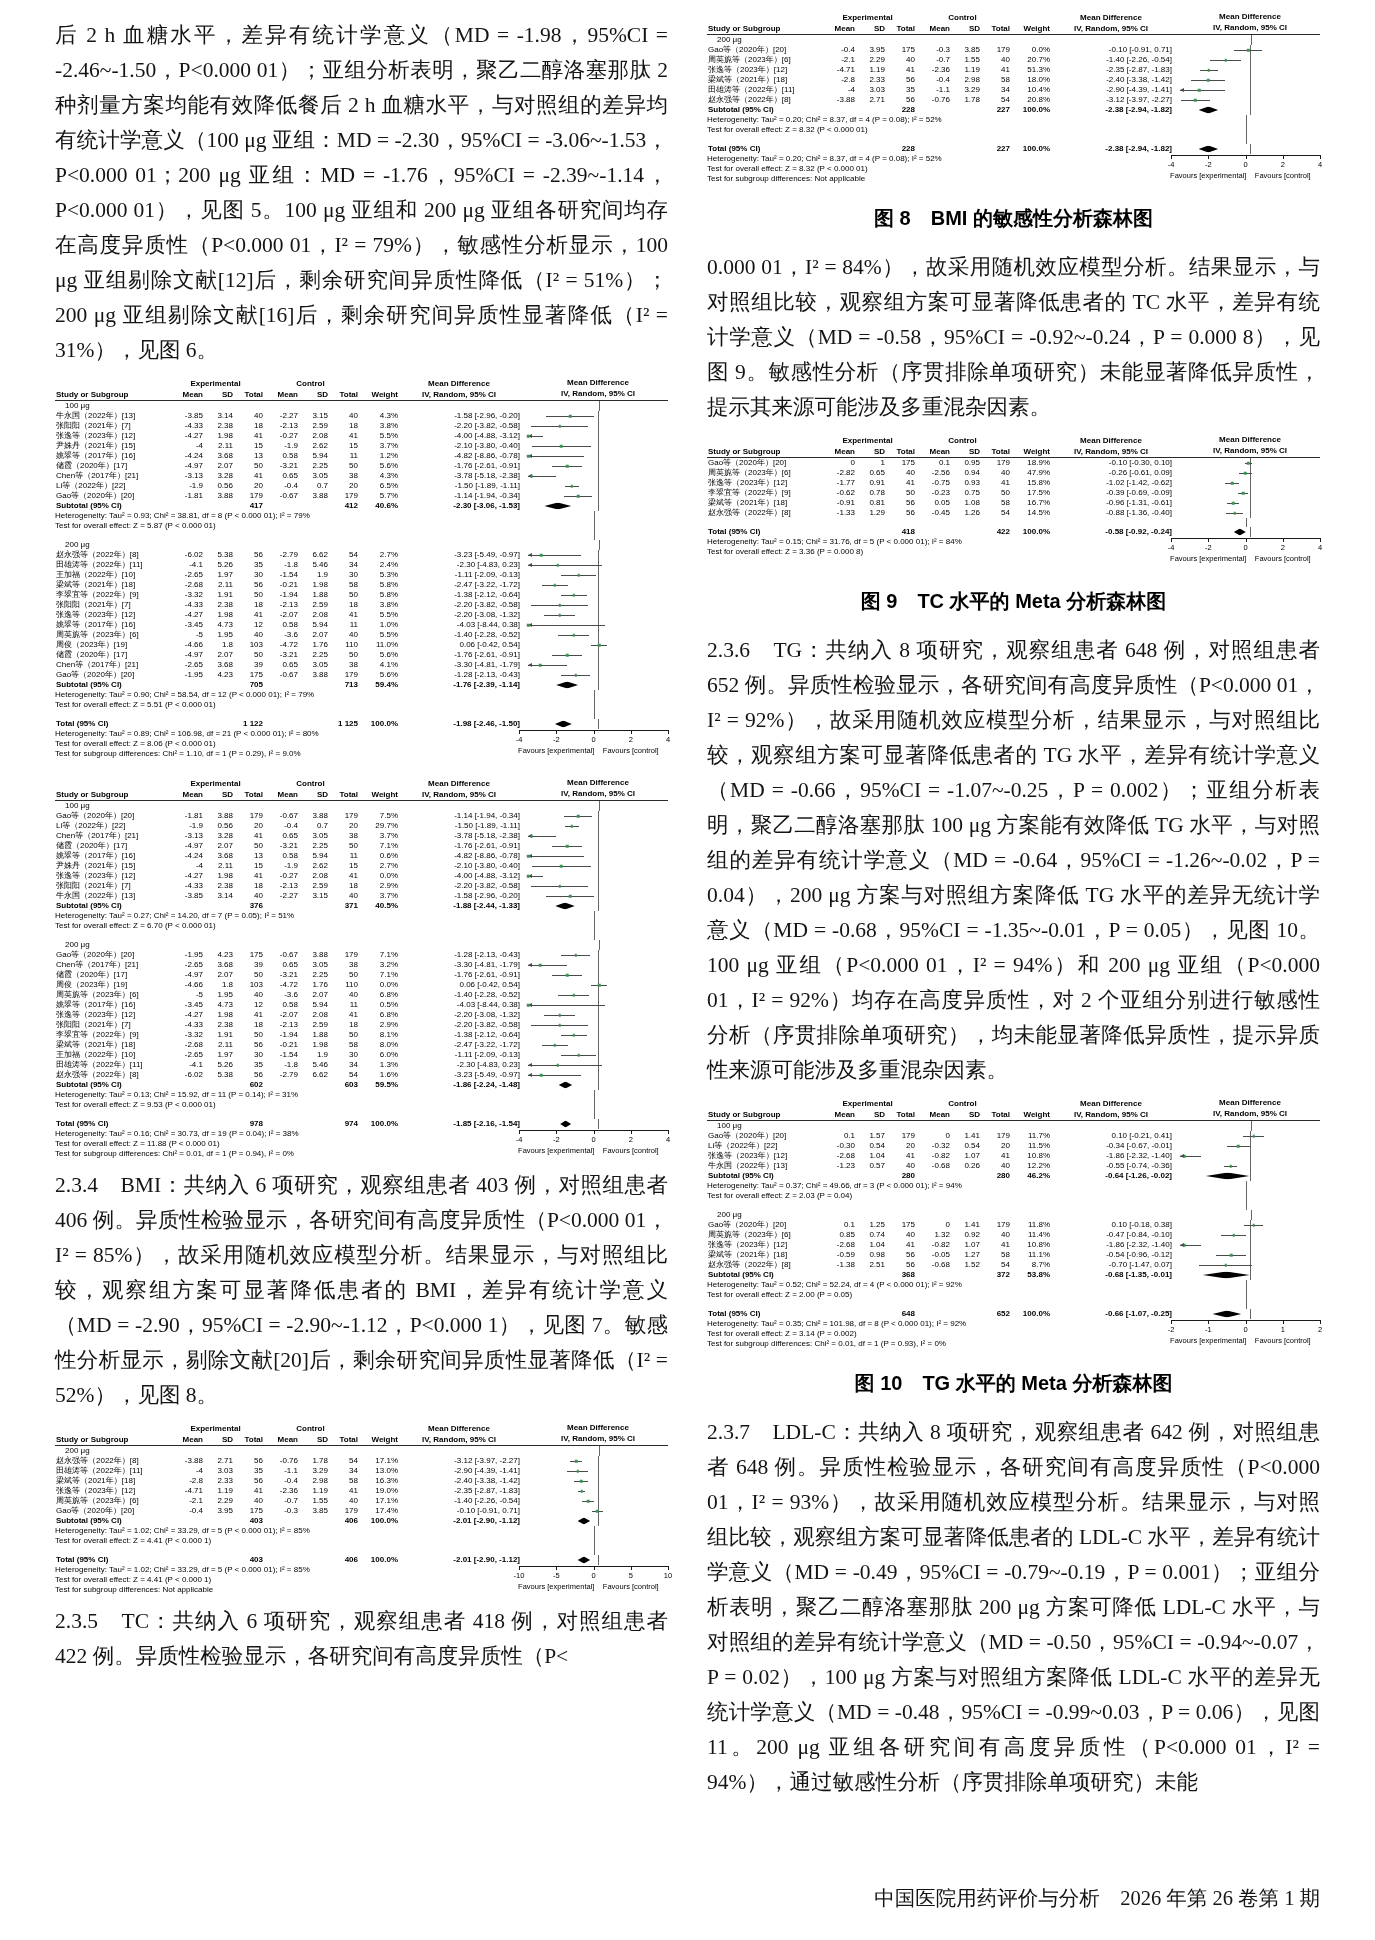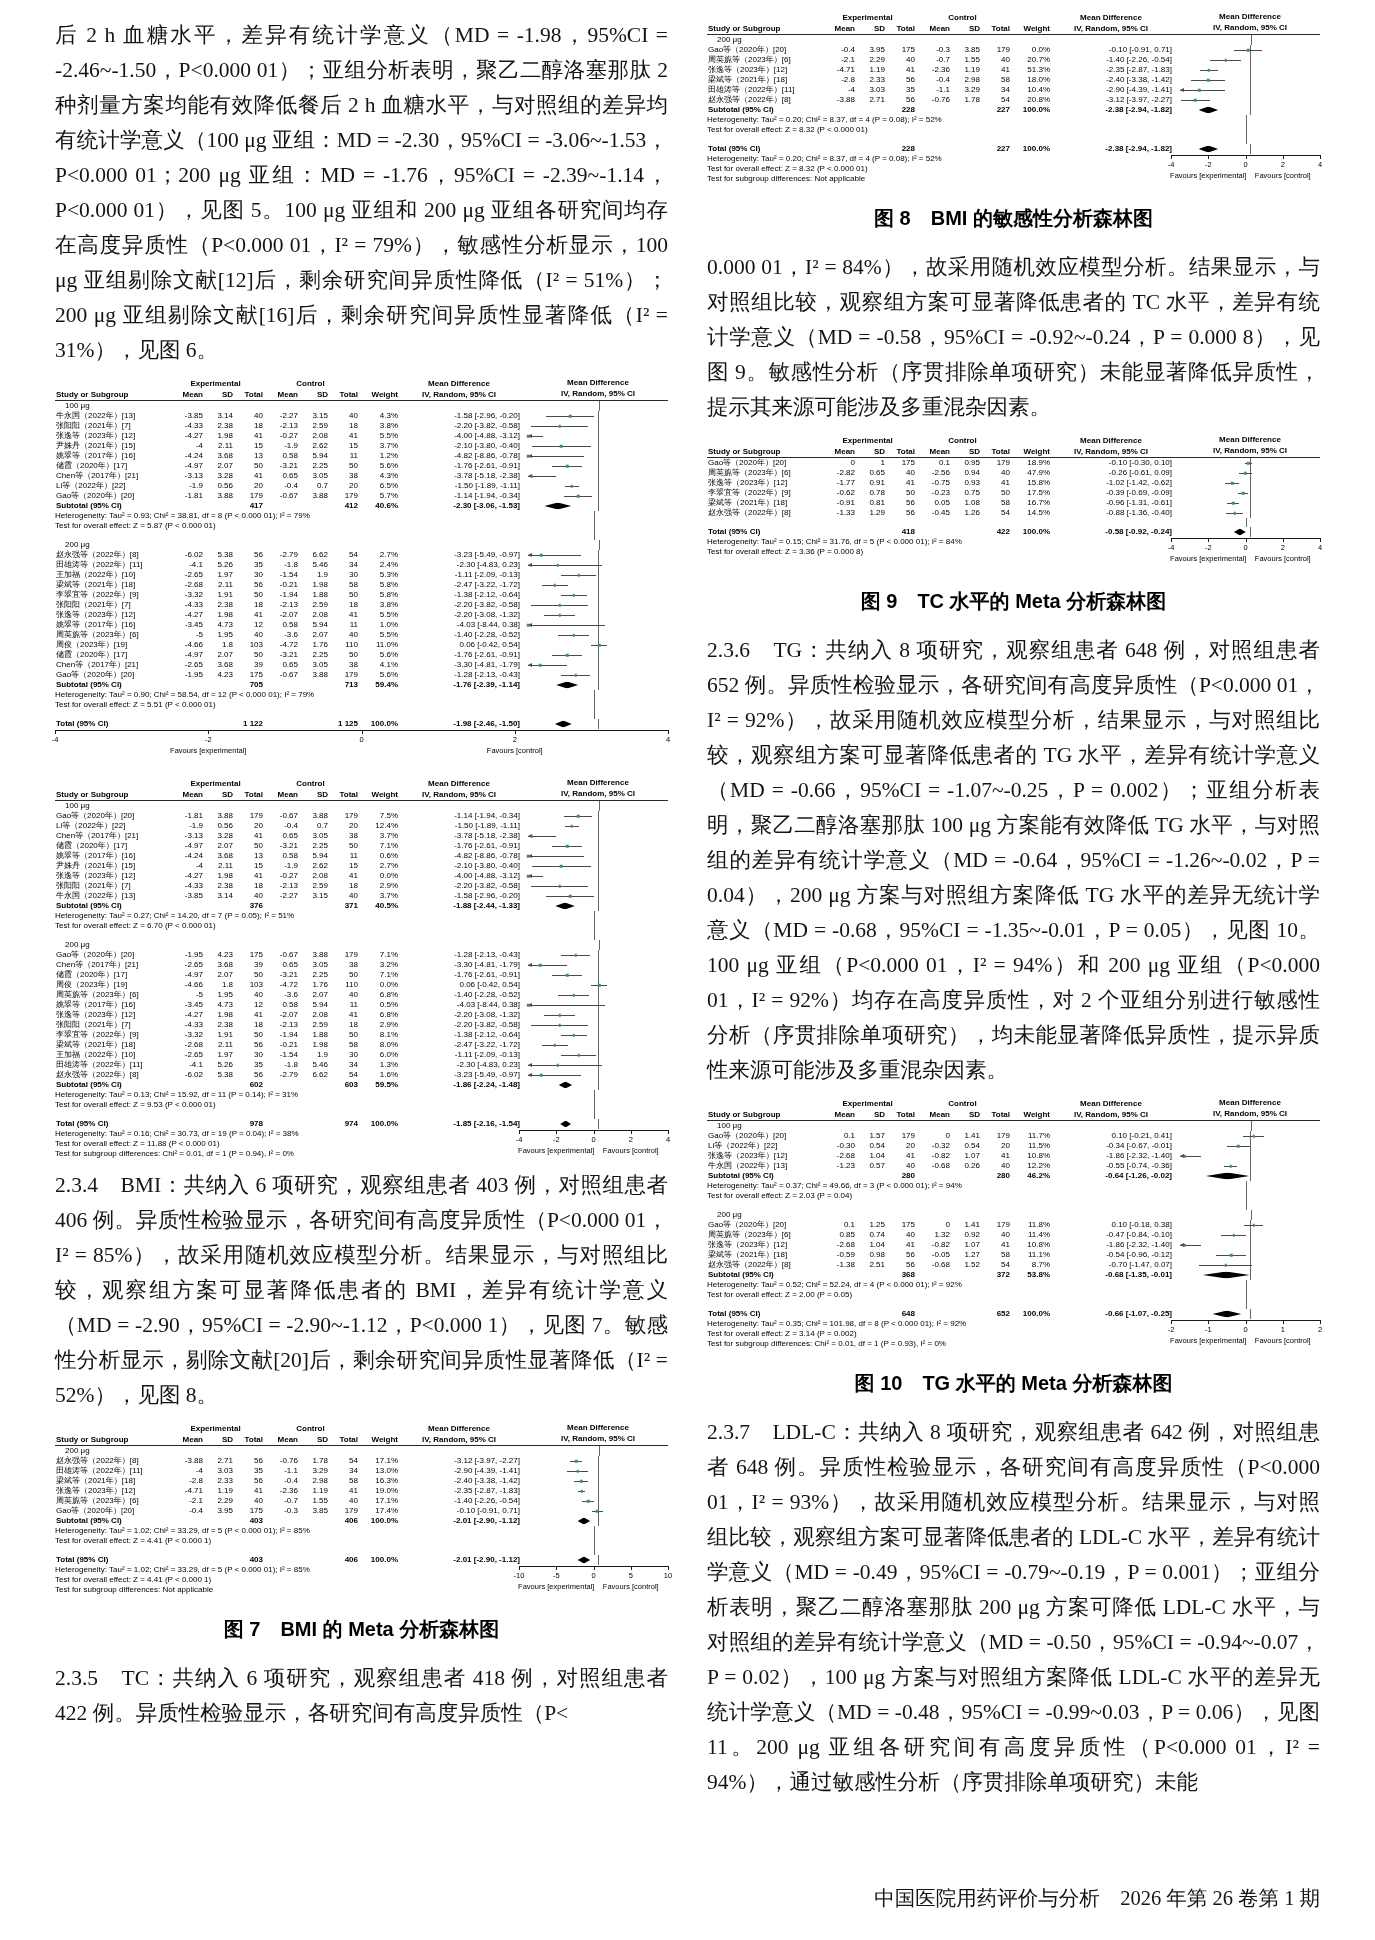--- a/index.html
+++ b/index.html
@@ -529,20 +529,25 @@
             <div class="cell c-sd"></div>
             <div class="cell c-t">1 125</div>
             <div class="cell c-w">100.0%</div>
             <div class="cell c-ci">-1.98 [-2.46, -1.50]</div>
             <div class="c-plot">
               <div class="zl" style="left: 50%;"></div>
               <div class="dm" style="left: 19.25%; width: 12%;"></div>
             </div>
           </div>
           <div class="notes-axis">
+            <div class="c-rest">
+              <div class="note">Heterogeneity: Tau² = 0.89; Chi² = 106.98, df = 21 (P &lt; 0.000 01); I² = 80%</div>
+              <div class="note">Test for overall effect: Z = 8.06 (P &lt; 0.000 01)</div>
+              <div class="note">Test for subgroup differences: Chi² = 1.10, df = 1 (P = 0.29), I² = 9.0%</div>
+            </div>
             <div class="axis">
               <div class="axline"></div>
               <div class="tick" style="left: 0%;"></div>
               <div class="ticklab" style="left: 0%;">-4</div>
               <div class="tick" style="left: 25%;"></div>
               <div class="ticklab" style="left: 25%;">-2</div>
               <div class="tick" style="left: 50%;"></div>
               <div class="ticklab" style="left: 50%;">0</div>
               <div class="tick" style="left: 75%;"></div>
               <div class="ticklab" style="left: 75%;">2</div>
@@ -599,21 +604,21 @@
             </div>
           </div>
           <div class="frow">
             <div class="cell c-study">Li等（2022年）[22]</div>
             <div class="cell c-m">-1.9</div>
             <div class="cell c-sd">0.56</div>
             <div class="cell c-t">20</div>
             <div class="cell c-m">-0.4</div>
             <div class="cell c-sd">0.7</div>
             <div class="cell c-t">20</div>
-            <div class="cell c-w">12.4%</div>
+            <div class="cell c-w">29.7%</div>
             <div class="cell c-ci">-1.50 [-1.89, -1.11]</div>
             <div class="c-plot">
               <div class="zl" style="left: 50%;"></div>
               <div class="cil" style="left: 26.375%; width: 9.75%;"></div>
               <div class="mk" style="width: 2.5px; height: 2.5px; left: 31.25%; background: rgb(58, 148, 85);"></div>
             </div>
           </div>
           <div class="frow">
             <div class="cell c-study">Chen等（2017年）[21]</div>
             <div class="cell c-m">-3.13</div>
@@ -1241,21 +1246,20 @@
               <div class="ticklab" style="left: 50%;">0</div>
               <div class="tick" style="left: 75%;"></div>
               <div class="ticklab" style="left: 75%;">5</div>
               <div class="tick" style="left: 100%;"></div>
               <div class="ticklab" style="left: 100%;">10</div>
               <div class="fav" style="left: 25%;">Favours [experimental]</div>
               <div class="fav" style="left: 75%;">Favours [control]</div>
             </div>
           </div>
         </div>
-        <div class="fig-caption">图 7　BMI 的 Meta 分析森林图</div>
       </div>
     <p class="para">2.3.5　TC：共纳入 6 项研究，观察组患者 418 例，对照组患者 422 例。异质性检验显示，各研究间有高度异质性（P&lt;</p>
   </div>
 
   <div class="col col-right">
     <div class="figure">
         <div class="forest">
           <div class="frow hrow b">
             <div class="cell c-study"></div>
             <div class="cell c-span">Experimental</div>

